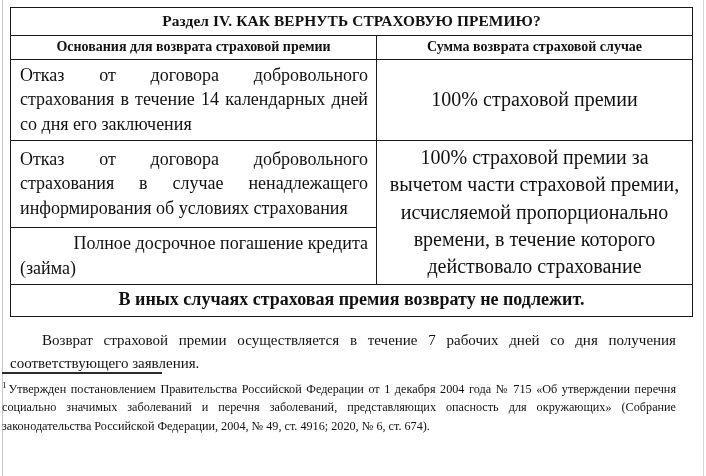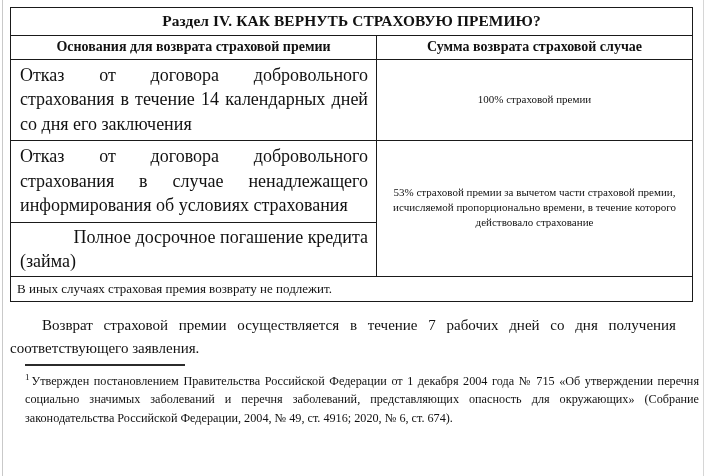--- a/index.html
+++ b/index.html
@@ -78,28 +78,29 @@
     hyphens: none;
   }
   .reason-cell.single-line {
     text-align: right;
     padding-top: 2px !important;
     padding-bottom: 2px !important;
   }
 
   .amount-cell {
     text-align: center;
-    font-size: 11px;
+    font-size: 20px;
     line-height: 1.36;
     padding: 3px 8px 4px 8px !important;
   }
 
   .notice-cell {
-    font-weight: normal;
-    font-size: 13px;
+    text-align: center;
+    font-weight: bold;
+    font-size: 18px;
     padding: 4px 6px 5px 6px !important;
     line-height: 1.2;
   }
 
   
   .body-block {
     margin-top: 12px;
     width: 668px;
   }
   .body-par {
@@ -109,23 +110,22 @@
     text-align-last: left;
     text-indent: 32px;
     margin: 0 0 13px 0;
     padding-right: 2px;
   }
 
   
   .footnote-wrap {
     position: absolute;
     left: 2px;
-    top: 364px;
+    top: 372px;
     width: 678px;
-    margin-left: 23px;
   }
   .footnote-rule {
     width: 160px;
     height: 2px;
     background: #2b2b2b;
     margin: 0 0 6px 0;
   }
   .footnote-text {
     font-size: 12.2px;
     line-height: 1.5;
@@ -161,21 +161,21 @@
       <tr>
         <td class="col-head">Основания для возврата страховой премии</td>
         <td class="col-head">Сумма возврата страховой случае</td>
       </tr>
       <tr>
         <td class="reason-cell">Отказ от договора добровольного страхования в течение 14 календарных дней со дня его заключения</td>
         <td class="amount-cell">100% страховой премии</td>
       </tr>
       <tr>
         <td class="reason-cell">Отказ от договора добровольного страхования в случае ненадлежащего информирования об условиях страхования</td>
-        <td class="amount-cell" rowspan="2">53% страховой премии за вычетом части страховой премии, исчисляемой пропорционально времени, в течение которого действовало страхование</td>
+        <td class="amount-cell" rowspan="2">100% страховой премии за вычетом части страховой премии, исчисляемой пропорционально времени, в течение которого действовало страхование</td>
       </tr>
       <tr>
         <td class="reason-cell single-line">Полное досрочное погашение кредита (займа)</td>
       </tr>
       <tr>
         <td class="notice-cell" colspan="2">В иных случаях страховая премия возврату не подлежит.</td>
       </tr>
     </tbody>
   </table>
 

